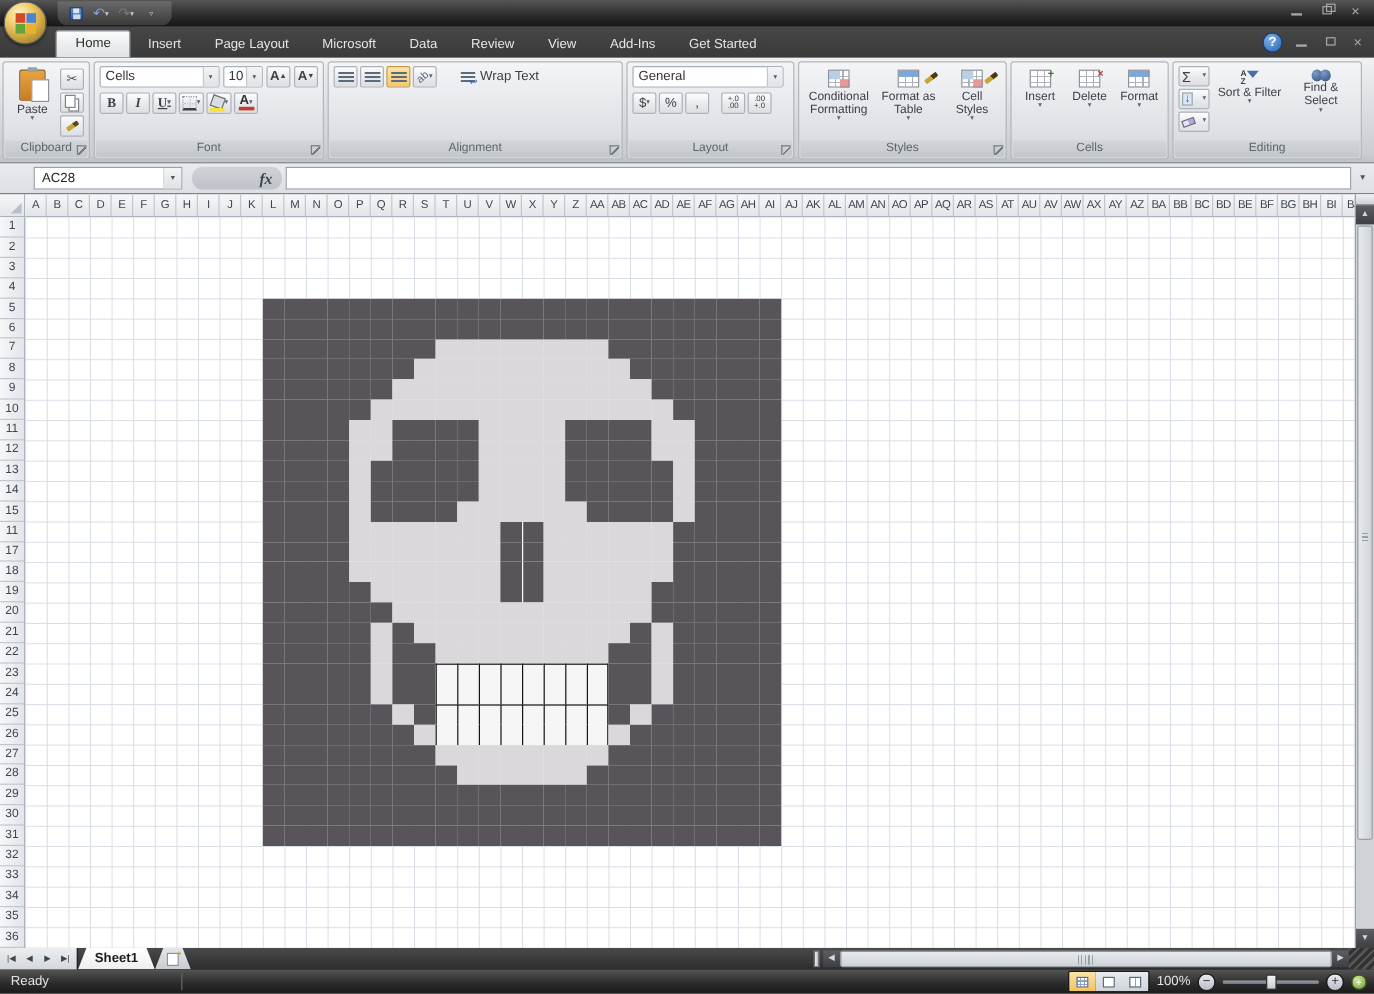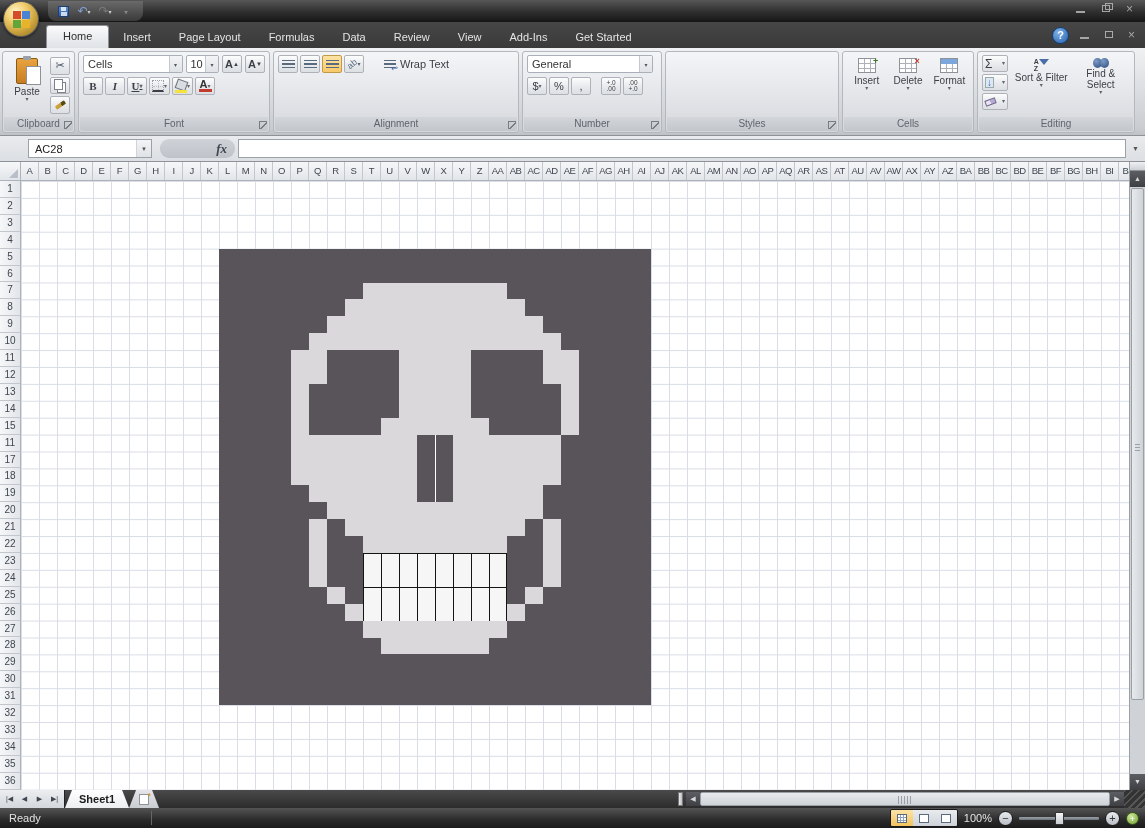--- a/index.html
+++ b/index.html
@@ -281,21 +281,21 @@
           <span class="x">×</span>
         </div>
     </div>
   </div>
 
   <div class="tabrow">
     <div class="rtabs">
         <div class="rtab active">Home</div>
         <div class="rtab">Insert</div>
         <div class="rtab">Page Layout</div>
-        <div class="rtab">Formulas</div>
+        <div class="rtab">Microsoft</div>
         <div class="rtab">Data</div>
         <div class="rtab">Review</div>
         <div class="rtab">View</div>
         <div class="rtab">Add-Ins</div>
         <div class="rtab">Get Started</div>
       </div>
     <div class="tabrow-right">
       <div class="help-btn">?</div>
       <div class="wc small">
           <span class="bar"></span>
@@ -419,25 +419,44 @@
           <div class="smallbtn">%</div>
           <div class="smallbtn">,</div>
           <div class="smallbtn" style="margin-left:8px">
             <span class="num-dec"><span>+.0</span><br><span>.00</span></span>
           </div>
           <div class="smallbtn">
             <span class="num-dec"><span>.00</span><br><span>+.0</span></span>
           </div>
         </div>
       </div>
-      <div class="rgroup-label">Number</div>
+      <div class="rgroup-label">Layout</div>
       <div class="launcher"></div>
     </div>
 
     <div class="rgroup" style="width:174px">
+      <div class="rg-content" style="display:flex; gap:2px; justify-content:center">
+        <div class="bigbtn" style="width:58px">
+          <span class="grid-ic"></span>
+          <span>Conditional Formatting</span>
+          <span class="caret">▾</span>
+        </div>
+        <div class="bigbtn cellbtn" style="width:54px">
+          <span class="grid-ic blue"></span>
+            <span class="brush-over"></span>
+          <span>Format as Table</span>
+          <span class="caret">▾</span>
+        </div>
+        <div class="bigbtn cellbtn" style="width:48px">
+          <span class="grid-ic"></span>
+            <span class="brush-over"></span>
+          <span>Cell Styles</span>
+          <span class="caret">▾</span>
+        </div>
+      </div>
       <div class="rgroup-label">Styles</div>
       <div class="launcher"></div>
     </div>
 
     <div class="rgroup" style="width:132px">
       <div class="rg-content" style="display:flex; gap:2px; justify-content:center">
         <div class="bigbtn cellbtn" style="width:42px">
           <span class="grid-ic plain"></span>
             <span class="badge" style="color:#3a7a2a">+</span>
           <span>Insert</span>

